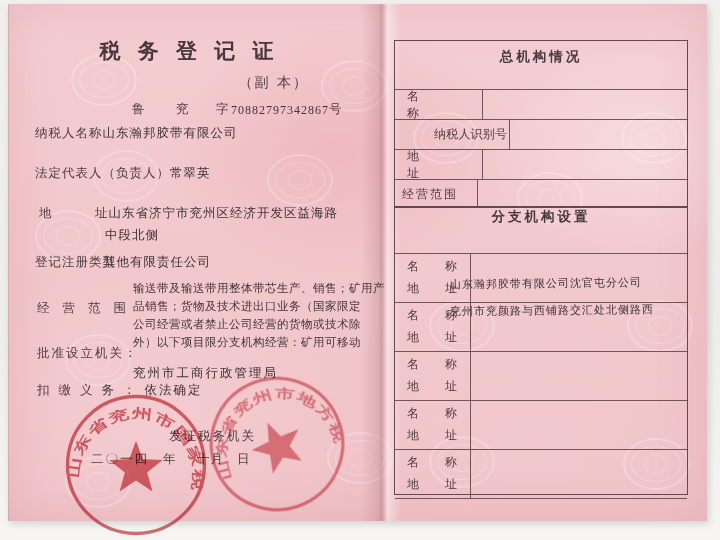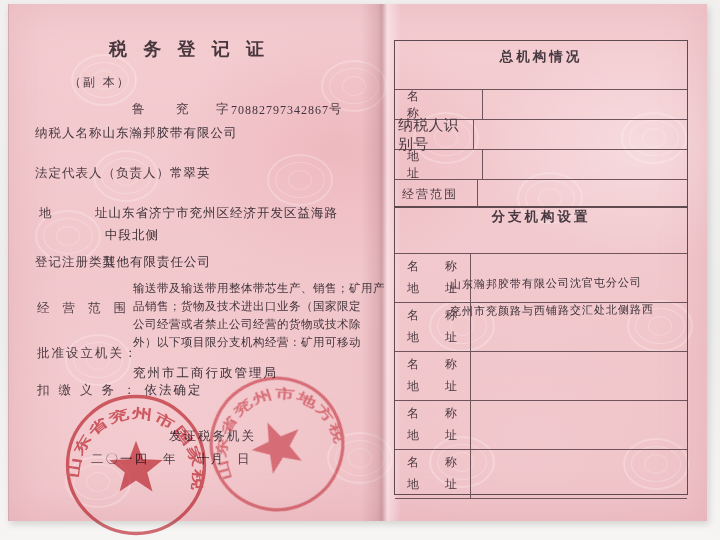--- a/index.html
+++ b/index.html
@@ -25,22 +25,22 @@
     background:linear-gradient(90deg, rgba(160,95,105,0) 0%, rgba(160,95,105,0.22) 42%, rgba(120,60,70,0.28) 52%, rgba(255,242,244,0.55) 66%, rgba(255,242,244,0) 100%);
   }
   .page{position:absolute;inset:0;}
   .abs{position:absolute;white-space:nowrap;}
   .wm{position:absolute;width:62px;height:48px;border-radius:50%;
       border:2px solid rgba(255,255,255,0.34);opacity:.65;pointer-events:none;}
   .wm::before{content:"";position:absolute;inset:6px;border-radius:50%;border:1px solid rgba(255,255,255,0.34);}
   .wm::after{content:"";position:absolute;inset:14px 19px;border-radius:50%;border:1px solid rgba(255,255,255,0.30);}
 
   
-  .cert-title{left:60px;top:33px;width:240px;text-align:center;font-size:18px;font-weight:bold;letter-spacing:5px;color:#46363d;}
-  .cert-sub{left:60px;top:70px;width:240px;text-align:left;font-size:12px;letter-spacing:2px;color:#4c3b42;}
+  .cert-title{left:60px;top:33px;width:240px;text-align:center;font-size:21px;font-weight:bold;letter-spacing:5px;color:#46363d;}
+  .cert-sub{left:60px;top:70px;width:240px;text-align:right;font-size:14px;letter-spacing:2px;color:#4c3b42;}
   .serial{top:97px;font-size:12.5px;color:#4c3b42;}
   .serial-num{font-family:"Liberation Serif",serif;font-size:12px;letter-spacing:1px;color:#41343c;}
   .fieldline{font-size:12.5px;letter-spacing:1px;color:#4c3b42;}
   .fieldval{color:#3e3238;}
   .ls2{letter-spacing:2px;}
   .scopelabel{letter-spacing:13px;}
   .scopeline{font-size:11.5px;letter-spacing:0.5px;color:#41343b;line-height:18px;}
   .overlapval{margin-left:-13px;}
   .withlabel{letter-spacing:9px;}
   .footerline{letter-spacing:3px;}
@@ -52,21 +52,21 @@
   
   .tbl{position:absolute;border:1.5px solid #5f4a50;background:rgba(255,255,255,0.03);}
   .tbl-head{border-bottom:1px solid #6f555b;text-align:center;}
   .tbl-title{font-size:13.5px;font-weight:bold;letter-spacing:3px;color:#473941;}
   .tbl-subtitle{font-size:11px;letter-spacing:1px;color:#4c3c43;}
   .trow{display:flex;border-bottom:1px solid #6f555b;}
   .trow:last-child{border-bottom:none;}
   .tlabel{width:75px;border-right:1px solid #6f555b;display:flex;align-items:center;font-size:12px;color:#4c3b42;}
   .tval{flex:1;}
   .spread2{letter-spacing:26px;padding-left:12px;}
-  .tight{font-size:15px;padding-left:3px;letter-spacing:0.2px;}
+  .tight{font-size:12px;padding-left:3px;letter-spacing:0.2px;margin-left:36px;}
   .mid4{letter-spacing:2px;padding-left:7px;}
   .tpair{position:relative;border-bottom:1px solid #6f555b;height:48px;}
   .tpair:last-child{border-bottom:none;}
   .tpair .pcol{position:absolute;left:0;top:0;bottom:0;width:75px;border-right:1px solid #6f555b;}
   .plabel{position:absolute;left:0;font-size:12px;color:#4c3b42;letter-spacing:26px;padding-left:12px;}
   .plabel.top{top:4px;}
   .plabel.bot{top:26px;}
   .branch-val{position:absolute;font-size:11px;letter-spacing:1px;color:#3c3037;white-space:nowrap;transform:rotate(-0.6deg);}
 </style>
 </head>

